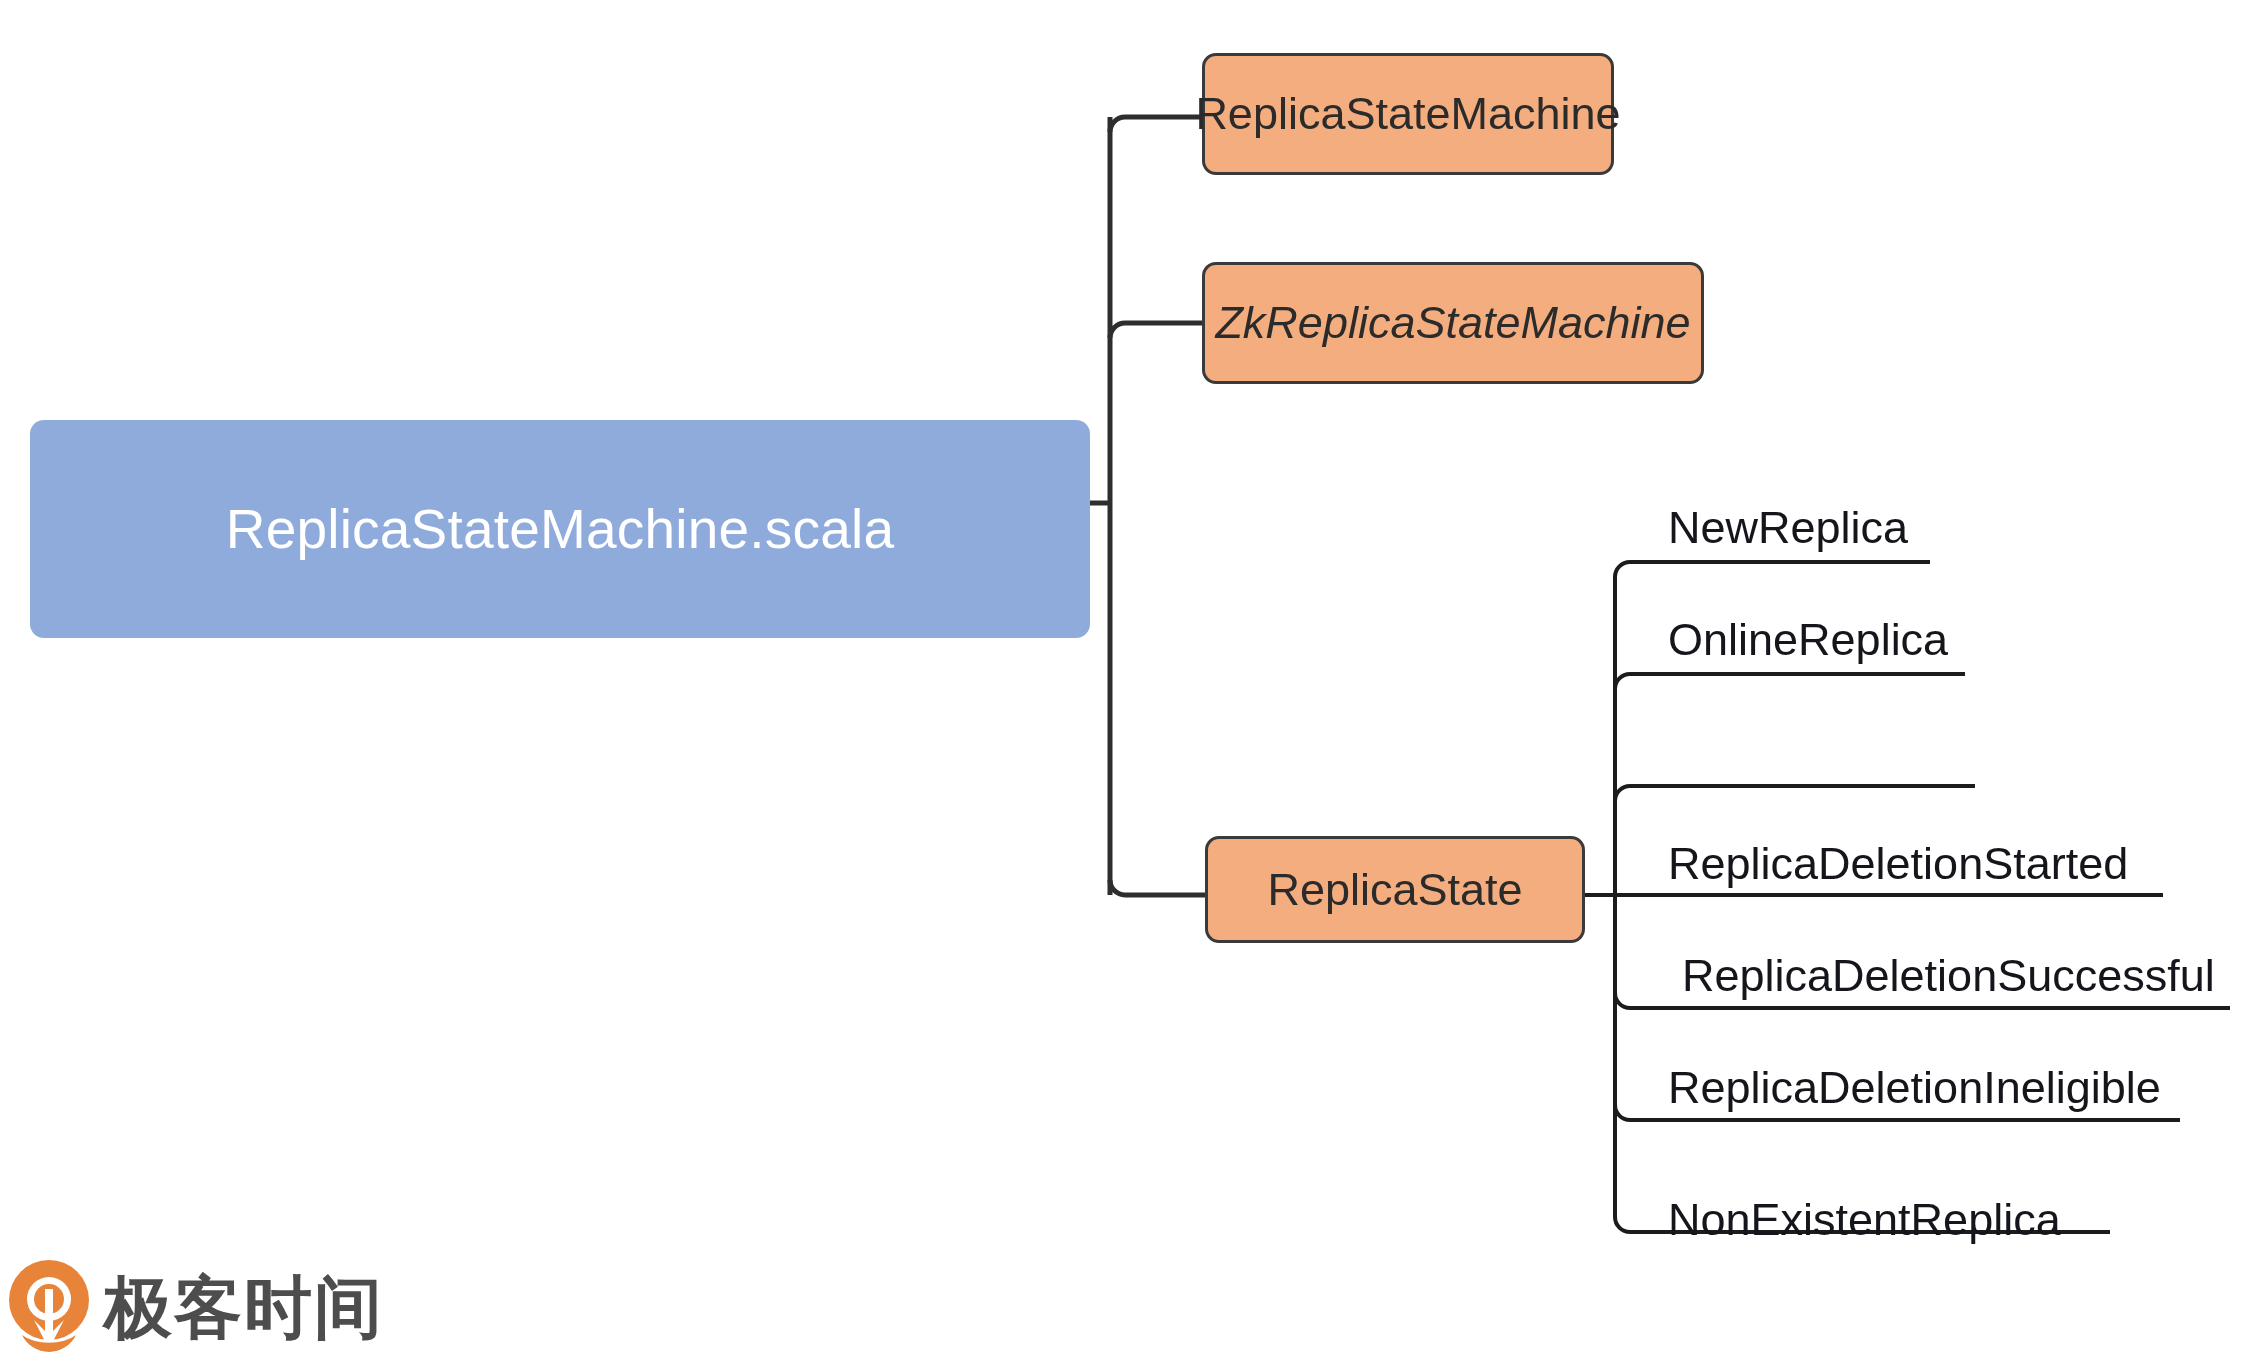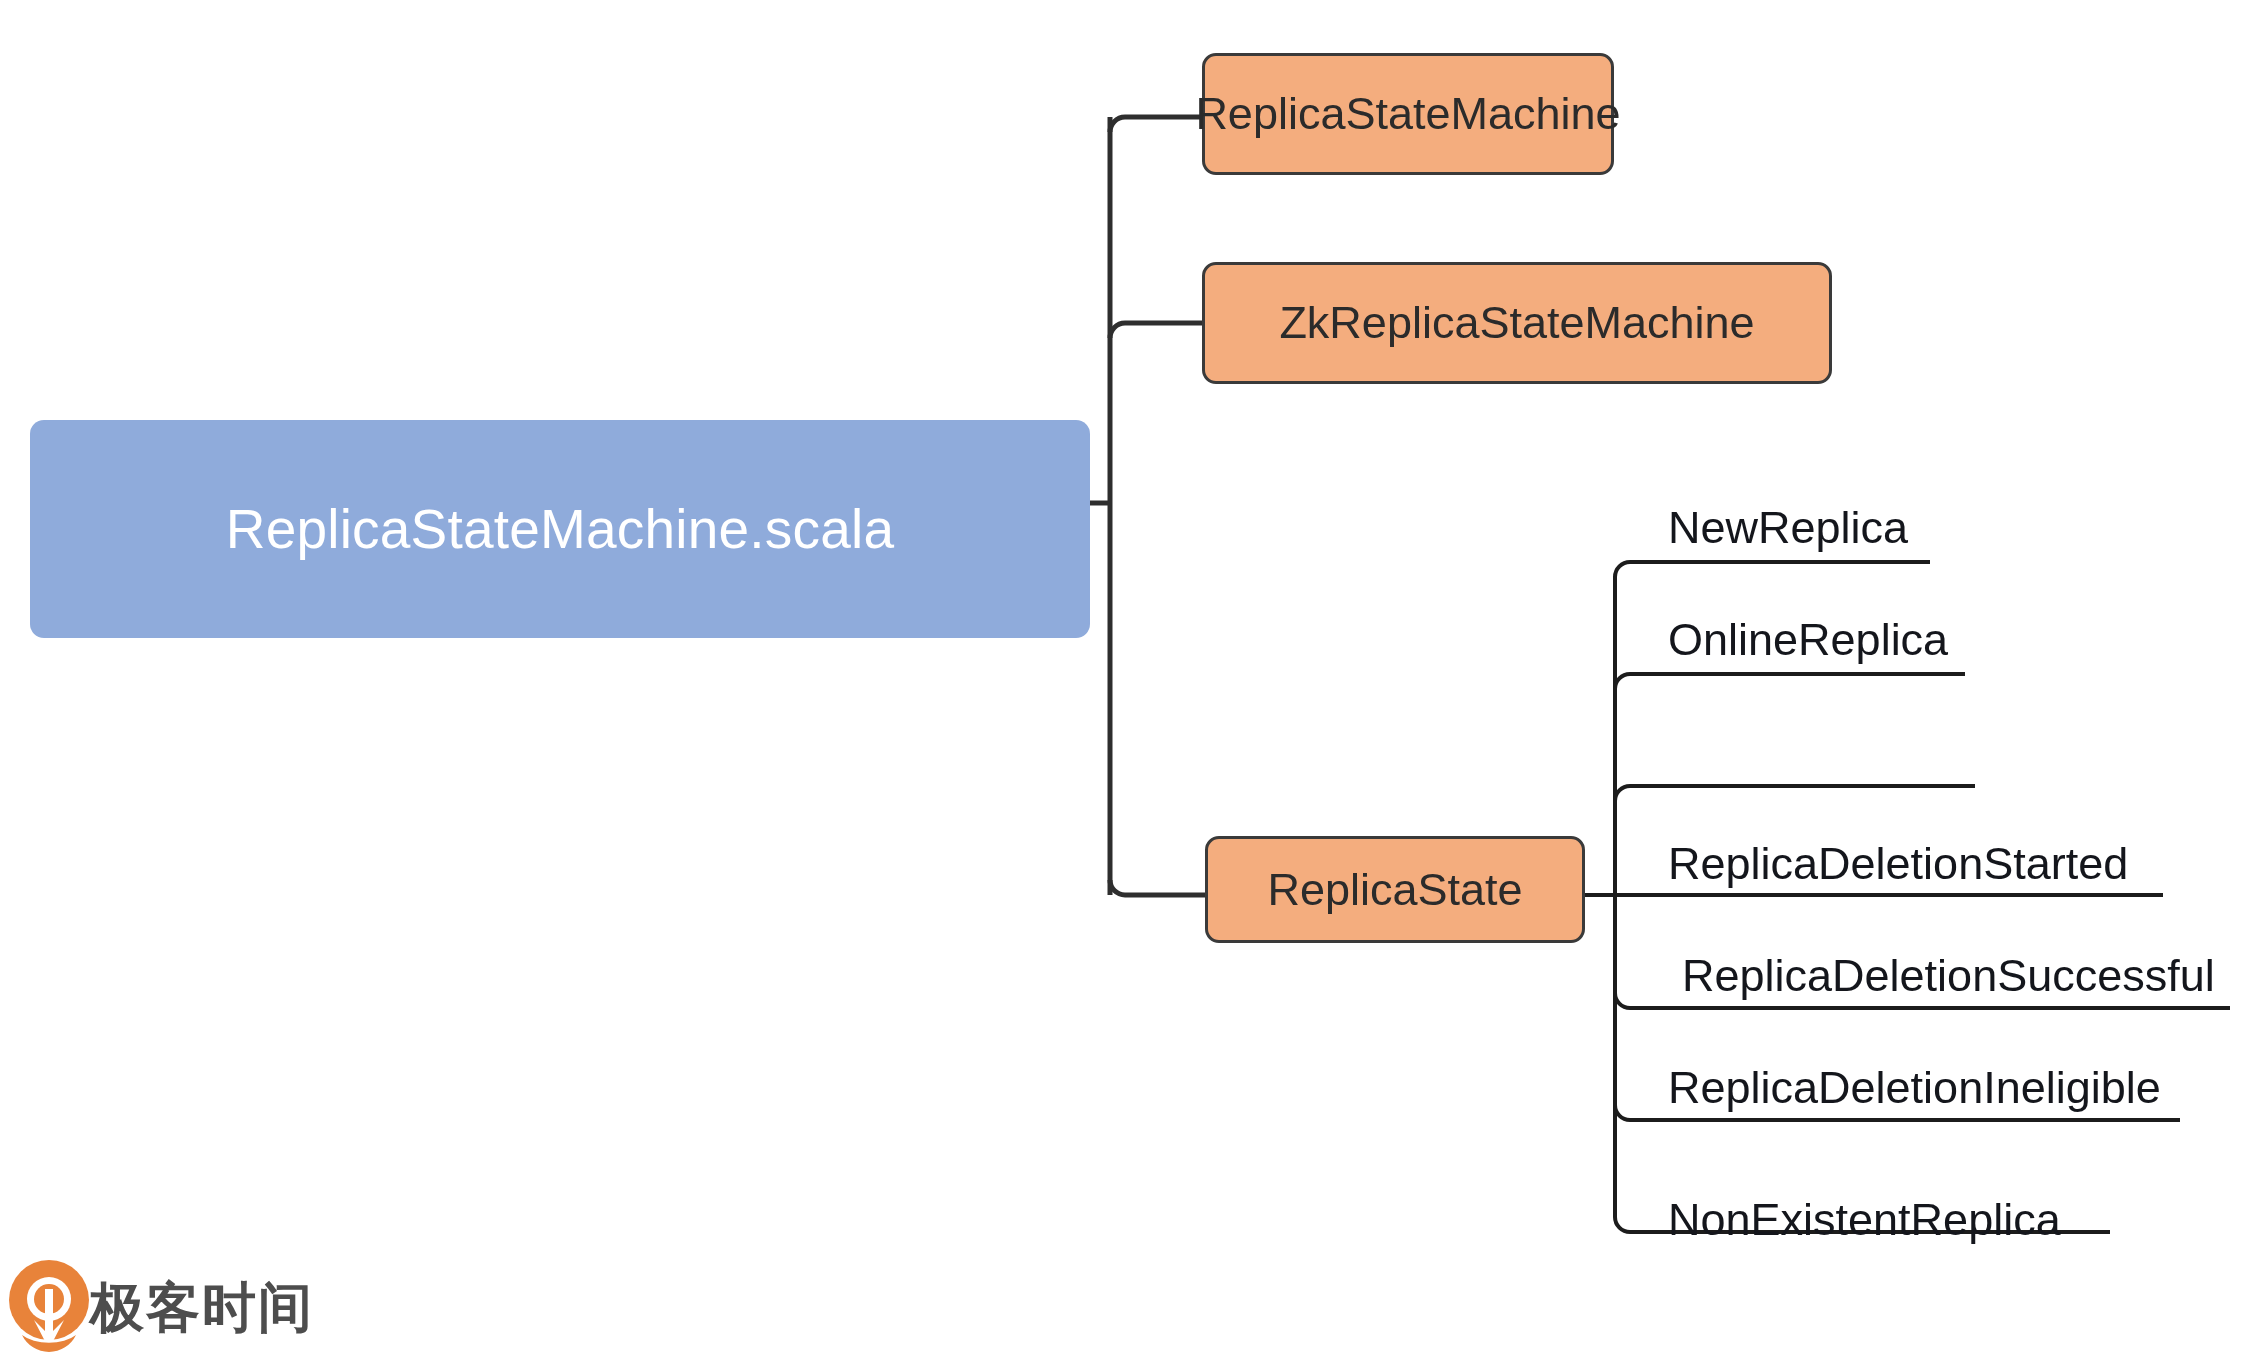--- a/index.html
+++ b/index.html
@@ -49,21 +49,21 @@
     justify-content: center;
     box-sizing: border-box;
   }
   .branch-node .label {
     color: #2B2B2B;
     font-size: 45px;
     font-weight: 400;
     white-space: nowrap;
   }
   #node-replicastatemachine { left: 1202px; top: 53px;  width: 412px; height: 122px; justify-content: center; }
-  #node-zkreplicastatemachine { left: 1202px; top: 262px; width: 630px; height: 122px; }
+  #node-zkreplicastatemachine { left: 1202px; top: 262px; width: 502px; height: 122px; font-style: italic; }
   #node-replicastate        { left: 1205px; top: 836px; width: 380px; height: 107px; }
 
   
   .leaf-label {
     position: absolute;
     color: #14161C;
     font-size: 45px;
     font-weight: 400;
     white-space: nowrap;
     line-height: 1;
@@ -89,22 +89,22 @@
     height: 104px;
     display: flex;
     align-items: center;
   }
   #brand-logo .logo-mark {
     width: 82px;
     height: 98px;
     flex: 0 0 auto;
   }
   #brand-logo .logo-word {
-    margin-left: 0;
-    font-size: 54px;
+    margin-left: 14px;
+    font-size: 68px;
     font-weight: 700;
     color: #4D4D4D;
     letter-spacing: 2px;
     line-height: 1;
     font-family: "DejaVu Sans", sans-serif;
   }
 </style>
 </head>
 <body>
 

